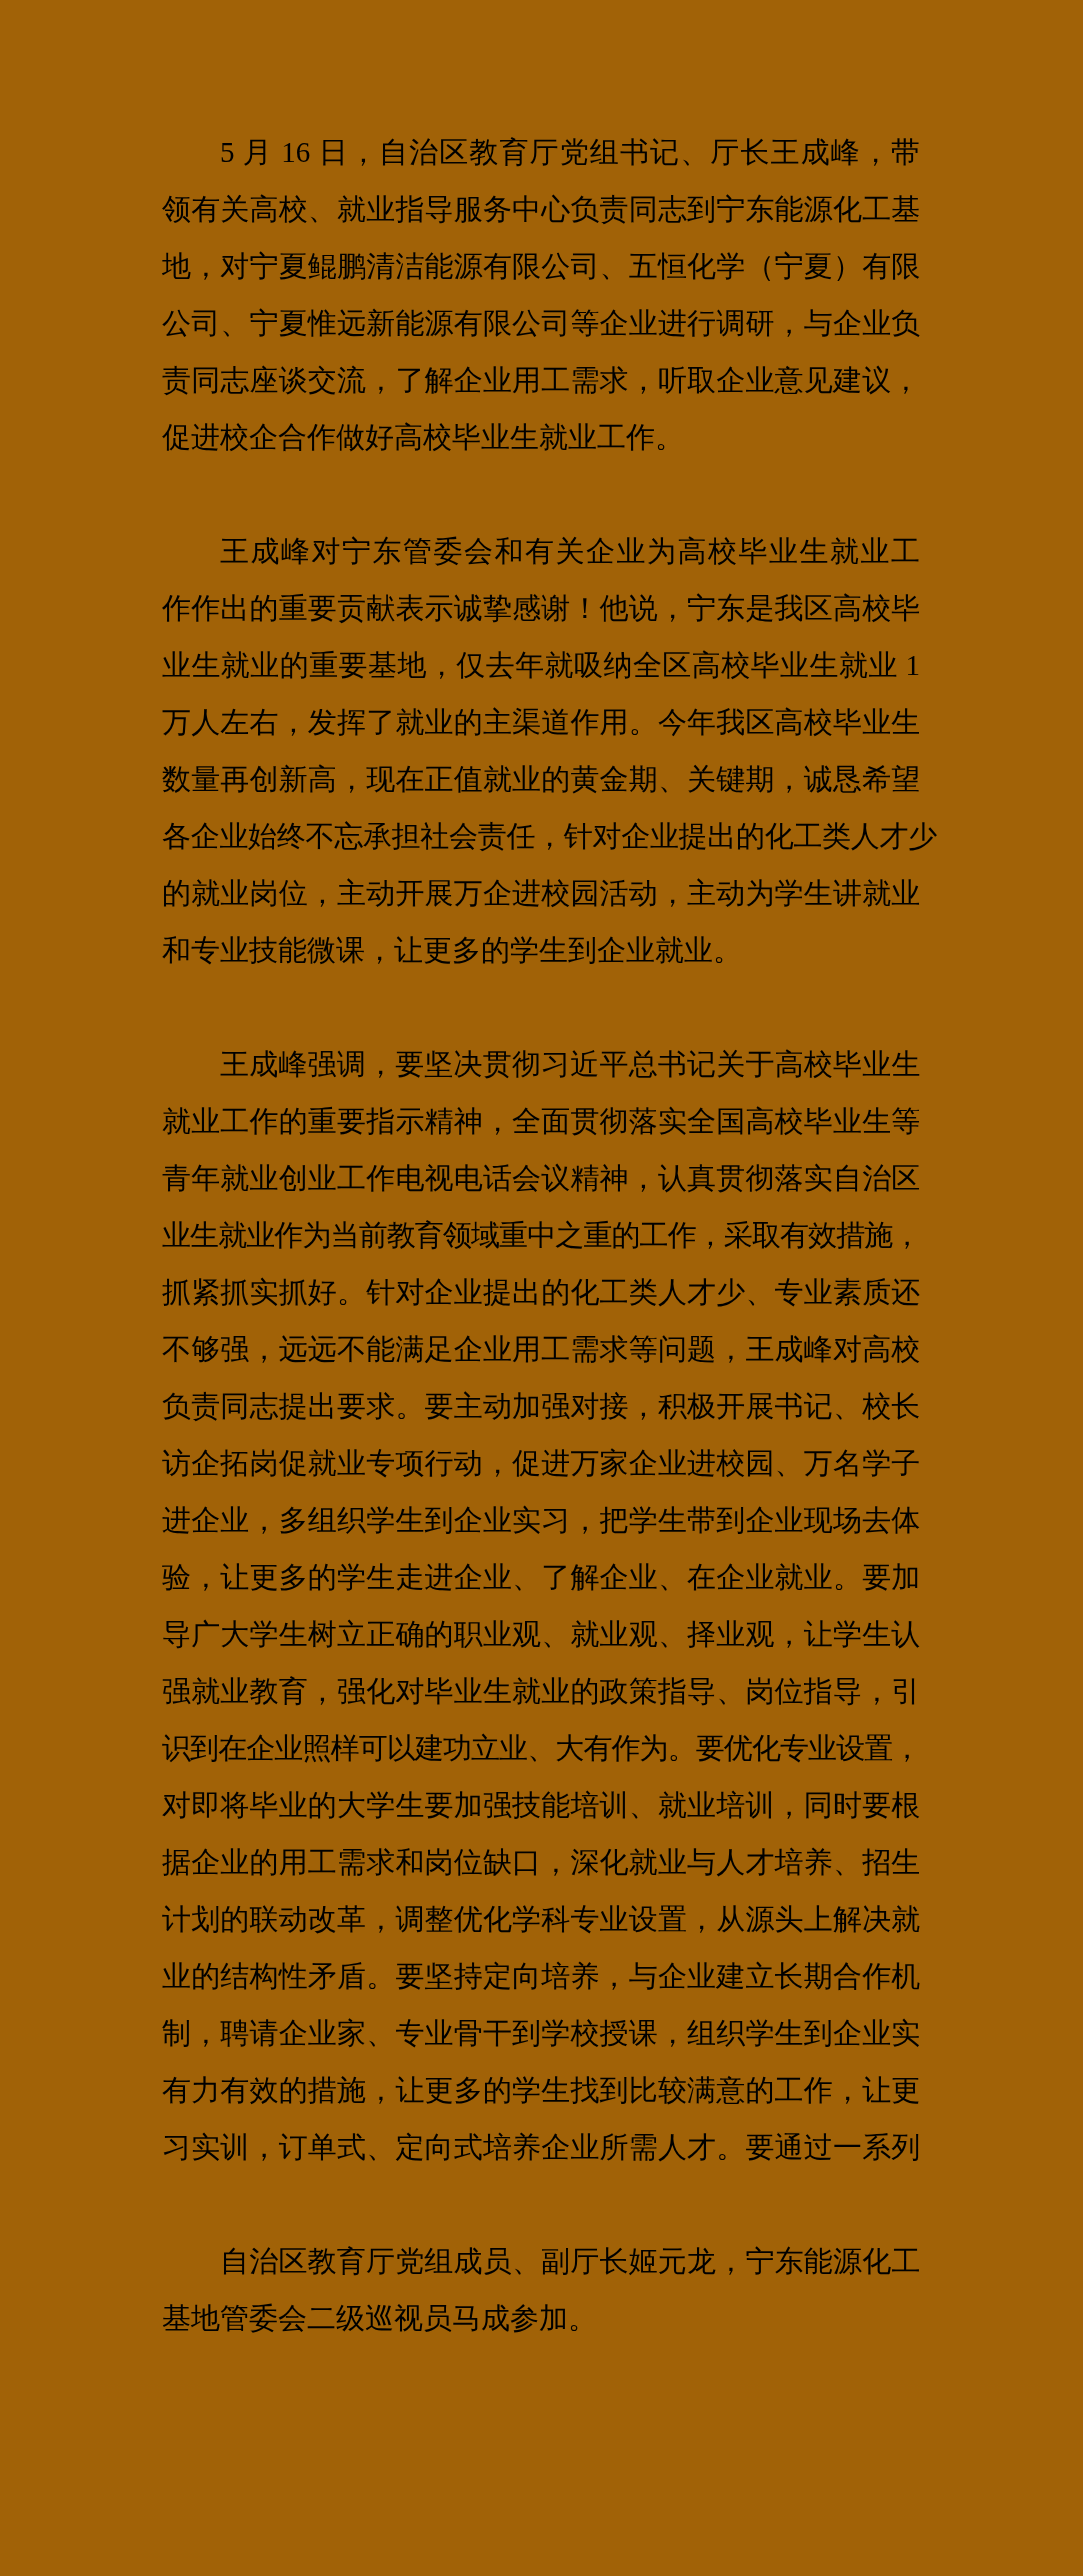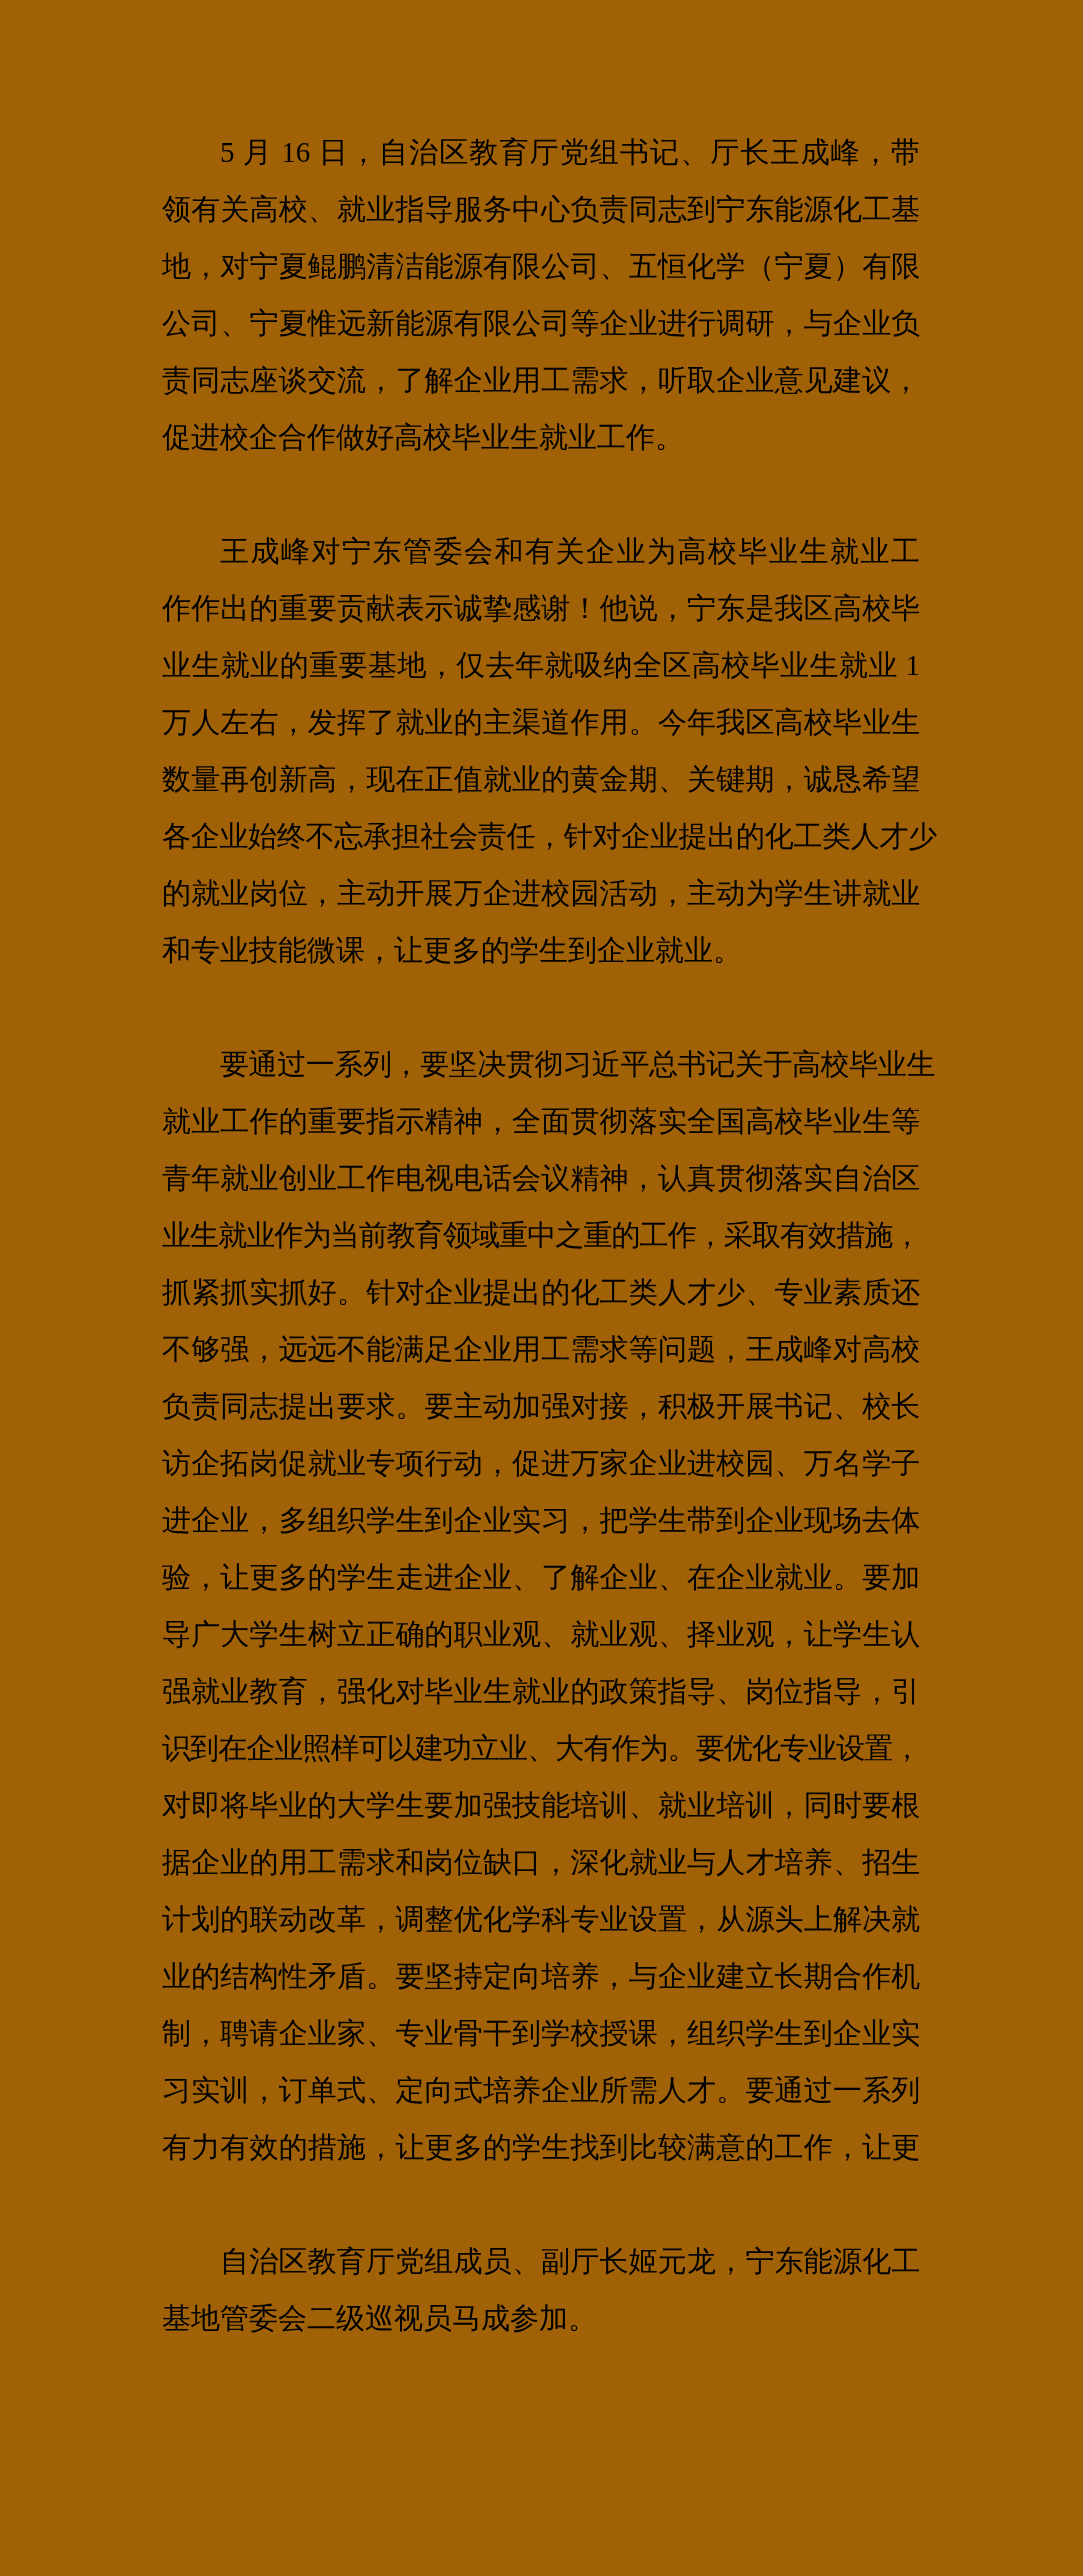--- a/index.html
+++ b/index.html
@@ -54,39 +54,39 @@
       <div class="line first">王成峰对宁东管委会和有关企业为高校毕业生就业工</div>
       <div class="line" style="letter-spacing: -0.3px;">作作出的重要贡献表示诚挚感谢！他说，宁东是我区高校毕</div>
       <div class="line">业生就业的重要基地，仅去年就吸纳全区高校毕业生就业 1</div>
       <div class="line" style="letter-spacing: -0.3px;">万人左右，发挥了就业的主渠道作用。今年我区高校毕业生</div>
       <div class="line" style="letter-spacing: -0.3px;">数量再创新高，现在正值就业的黄金期、关键期，诚恳希望</div>
       <div class="line" style="letter-spacing: -0.3px;">各企业始终不忘承担社会责任，针对企业提出的化工类人才少</div>
       <div class="line" style="letter-spacing: -0.3px;">的就业岗位，主动开展万企进校园活动，主动为学生讲就业</div>
       <div class="line last">和专业技能微课，让更多的学生到企业就业。</div>
     </div>
     <div class="paragraph">
-      <div class="line first" style="letter-spacing: -0.4px;">要通过一系列，要坚决贯彻习近平总书记关于高校毕业生</div>
+      <div class="line first" style="letter-spacing: -0.4px;">王成峰强调，要坚决贯彻习近平总书记关于高校毕业生</div>
       <div class="line" style="letter-spacing: -0.3px;">就业工作的重要指示精神，全面贯彻落实全国高校毕业生等</div>
       <div class="line" style="letter-spacing: -0.3px;">青年就业创业工作电视电话会议精神，认真贯彻落实自治区</div>
       <div class="line" style="letter-spacing: -1.4px;">业生就业作为当前教育领域重中之重的工作，采取有效措施，</div>
       <div class="line" style="letter-spacing: -0.3px;">抓紧抓实抓好。针对企业提出的化工类人才少、专业素质还</div>
       <div class="line" style="letter-spacing: -0.3px;">不够强，远远不能满足企业用工需求等问题，王成峰对高校</div>
       <div class="line" style="letter-spacing: -0.3px;">负责同志提出要求。要主动加强对接，积极开展书记、校长</div>
       <div class="line" style="letter-spacing: -0.3px;">访企拓岗促就业专项行动，促进万家企业进校园、万名学子</div>
       <div class="line" style="letter-spacing: -0.3px;">进企业，多组织学生到企业实习，把学生带到企业现场去体</div>
       <div class="line" style="letter-spacing: -0.3px;">验，让更多的学生走进企业、了解企业、在企业就业。要加</div>
       <div class="line" style="letter-spacing: -0.3px;">导广大学生树立正确的职业观、就业观、择业观，让学生认</div>
       <div class="line" style="letter-spacing: -0.3px;">强就业教育，强化对毕业生就业的政策指导、岗位指导，引</div>
       <div class="line" style="letter-spacing: -1.4px;">识到在企业照样可以建功立业、大有作为。要优化专业设置，</div>
       <div class="line" style="letter-spacing: -0.3px;">对即将毕业的大学生要加强技能培训、就业培训，同时要根</div>
       <div class="line" style="letter-spacing: -0.3px;">据企业的用工需求和岗位缺口，深化就业与人才培养、招生</div>
       <div class="line" style="letter-spacing: -0.3px;">计划的联动改革，调整优化学科专业设置，从源头上解决就</div>
       <div class="line" style="letter-spacing: -0.3px;">业的结构性矛盾。要坚持定向培养，与企业建立长期合作机</div>
       <div class="line" style="letter-spacing: -0.3px;">制，聘请企业家、专业骨干到学校授课，组织学生到企业实</div>
+      <div class="line" style="letter-spacing: -0.3px;">有力有效的措施，让更多的学生找到比较满意的工作，让更</div>
       <div class="line" style="letter-spacing: -0.3px;">习实训，订单式、定向式培养企业所需人才。要通过一系列</div>
-      <div class="line" style="letter-spacing: -0.3px;">有力有效的措施，让更多的学生找到比较满意的工作，让更</div>
     </div>
     <div class="paragraph">
       <div class="line first" style="letter-spacing: -0.4px;">自治区教育厅党组成员、副厅长姬元龙，宁东能源化工</div>
       <div class="line last">基地管委会二级巡视员马成参加。</div>
     </div>
   </div>
 
 
 </body></html>

